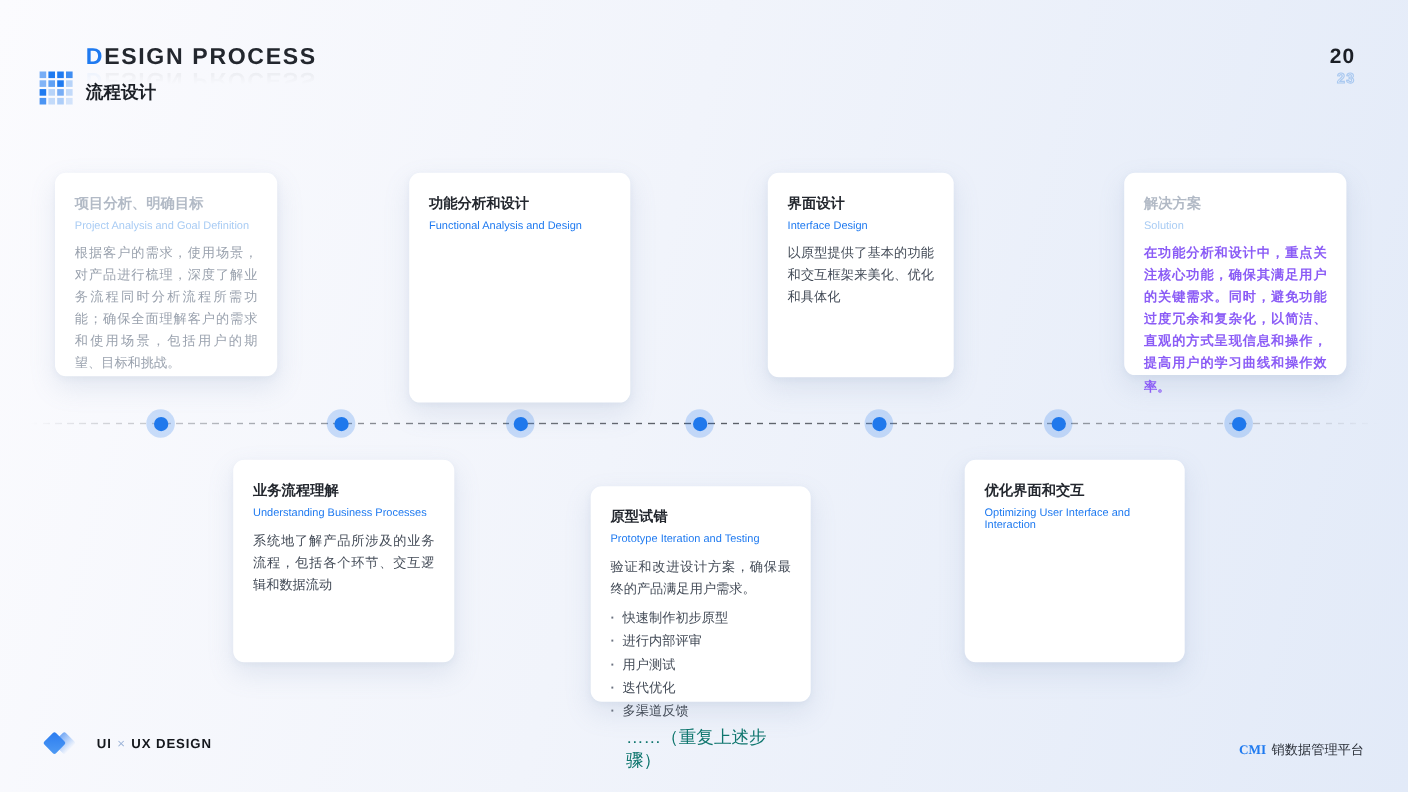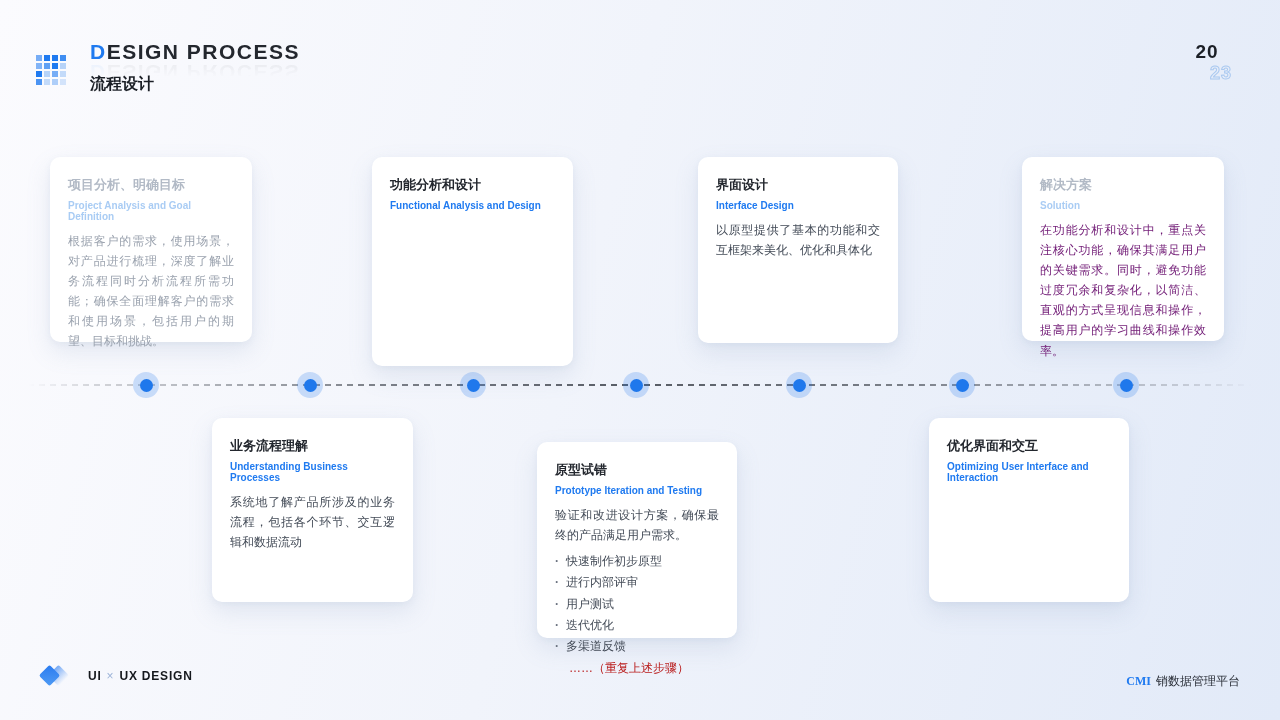--- a/index.html
+++ b/index.html
@@ -14,53 +14,53 @@
     --year-outline:#aac9f0;
   }
   html,body{margin:0;padding:0;}
   body{font-family:"Liberation Sans","DejaVu Sans",sans-serif;}
   #slide{
     position:relative;width:1280px;height:720px;overflow:hidden;
     background:linear-gradient(105deg,#fbfbfe 0%,#f1f4fb 45%,#e2eaf8 100%);
   }
 
   
-  .header{position:absolute;left:36px;top:40px;display:flex;align-items:center;gap:12px;}
+  .header{position:absolute;left:36px;top:40px;display:flex;align-items:flex-end;}
   .pixel-grid{display:grid;grid-template-columns:repeat(4,6px);grid-auto-rows:6px;gap:2px;margin:4px 12px 0 0;}
   .pixel-grid i{background:var(--accent);display:block;}
   .titles{position:relative;}
   .main-title{font-size:21px;font-weight:bold;letter-spacing:1.5px;color:var(--title);line-height:1.1;}
   .main-title .lead{color:var(--accent);}
   .title-reflection{position:absolute;left:0;top:21px;transform:scaleY(-1);opacity:.07;pointer-events:none;
     -webkit-mask:linear-gradient(to bottom,transparent 30%,#000 100%);mask:linear-gradient(to bottom,transparent 30%,#000 100%);}
   .sub-title{font-size:16px;font-weight:bold;color:#1b1f26;margin-top:11px;}
-  .years{position:absolute;right:48px;top:42px;text-align:center;line-height:1;}
+  .years{position:absolute;right:48px;top:42px;text-align:right;line-height:1;}
   .year-top{font-size:19px;font-weight:800;color:#1b1f26;letter-spacing:1px;}
-  .year-bottom{font-size:18px;font-weight:800;letter-spacing:1px;color:transparent;-webkit-text-stroke:1px var(--year-outline);margin-top:3px;margin-left:28px;}
+  .year-bottom{font-size:13px;font-weight:800;letter-spacing:1px;color:transparent;-webkit-text-stroke:1px var(--year-outline);margin-top:3px;margin-left:28px;}
 
   
   .card{position:absolute;background:#fff;border-radius:10px;box-sizing:border-box;
     padding:20px 18px 16px 18px;box-shadow:0 10px 24px rgba(120,140,180,.16),0 2px 6px rgba(120,140,180,.08);}
   .card-1{left:50px;top:157px;width:202px;height:185px;}
   .card-2{left:372px;top:157px;width:201px;height:209px;}
-  .card-3{left:698px;top:157px;width:200px;height:186px;}
+  .card-3{left:698px;top:157px;width:169px;height:186px;}
   .card-4{left:1022px;top:157px;width:202px;height:184px;}
   .card-5{left:212px;top:418px;width:201px;height:184px;}
   .card-6{left:537px;top:442px;width:200px;height:196px;}
-  .card-7{left:929px;top:418px;width:200px;height:184px;}
+  .card-7{left:877px;top:418px;width:200px;height:184px;}
   .card-title{font-size:13px;font-weight:bold;color:var(--title);margin:0;line-height:1.2;}
-  .card-subtitle{font-size:10px;font-weight:bold;color:var(--accent);margin:7px 0 9px 0;}
+  .card-subtitle{font-size:10px;font-weight:normal;color:var(--accent);margin:7px 0 9px 0;}
   .card-text{font-size:12px;color:var(--body);line-height:1.68;margin:0 0 2px 0;text-align:justify;}
   .card-bullets{list-style:none;margin:6px 0 0 0;padding:0;font-size:12px;color:var(--body);line-height:1.78;}
   .card-bullets li::before{content:"\00B7";margin-right:7px;color:#6b7280;font-weight:bold;}
-  .card-note{font-size:12px;color:#b91c1c;margin-top:2px;padding-left:14px;}
+  .card-note{font-size:16px;color:#0f766e;margin-top:2px;padding-left:14px;}
   .card.muted-full .card-title,.card.muted-title .card-title{color:var(--muted-title);font-weight:600;}
   .card.muted-full .card-subtitle,.card.muted-title .card-subtitle{color:var(--muted-blue);}
   .card.muted-full .card-text{color:var(--muted-body);}
-  .card.muted-title .card-text{color:#701a75;}
+  .card.muted-title .card-text{color:#8b5cf6;font-weight:bold;}
 
   
   .timeline-line{position:absolute;left:28px;right:28px;top:384px;height:2px;
     background:repeating-linear-gradient(90deg,#565b64 0 6px,transparent 6px 11px);
     -webkit-mask:linear-gradient(90deg,transparent 0%,rgba(0,0,0,.22) 5%,rgba(0,0,0,.75) 28%,#000 50%,rgba(0,0,0,.75) 72%,rgba(0,0,0,.22) 95%,transparent 100%);
     mask:linear-gradient(90deg,transparent 0%,rgba(0,0,0,.22) 5%,rgba(0,0,0,.75) 28%,#000 50%,rgba(0,0,0,.75) 72%,rgba(0,0,0,.22) 95%,transparent 100%);}
   .dot{position:absolute;top:372px;width:26px;height:26px;border-radius:50%;background:var(--halo);
     display:flex;align-items:center;justify-content:center;}
   .dot i{width:13px;height:13px;border-radius:50%;background:var(--dot);display:block;}
   .dot-1{left:133px;} .dot-2{left:297px;} .dot-3{left:460px;} .dot-4{left:623px;}

